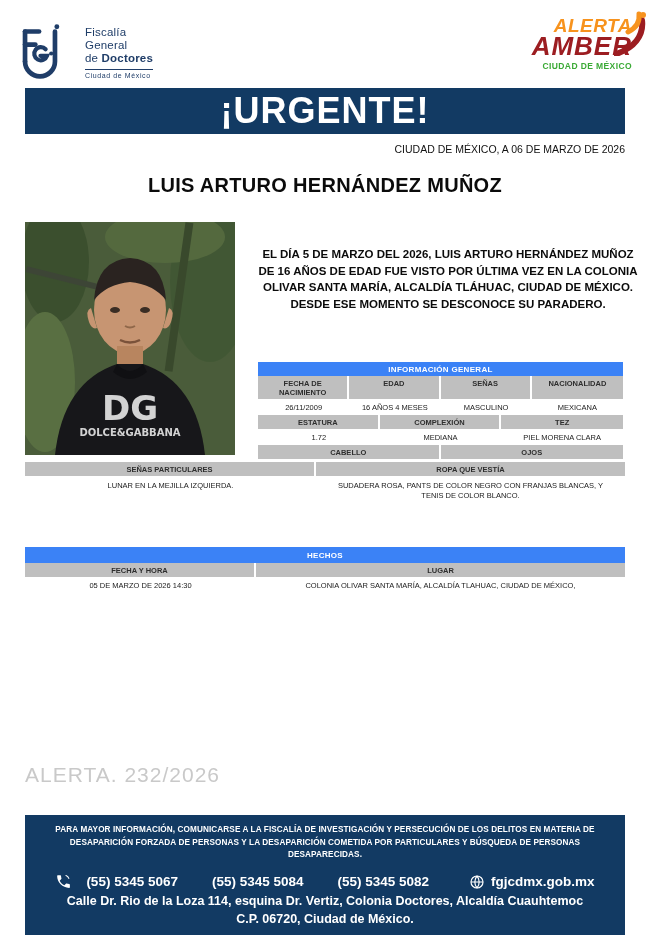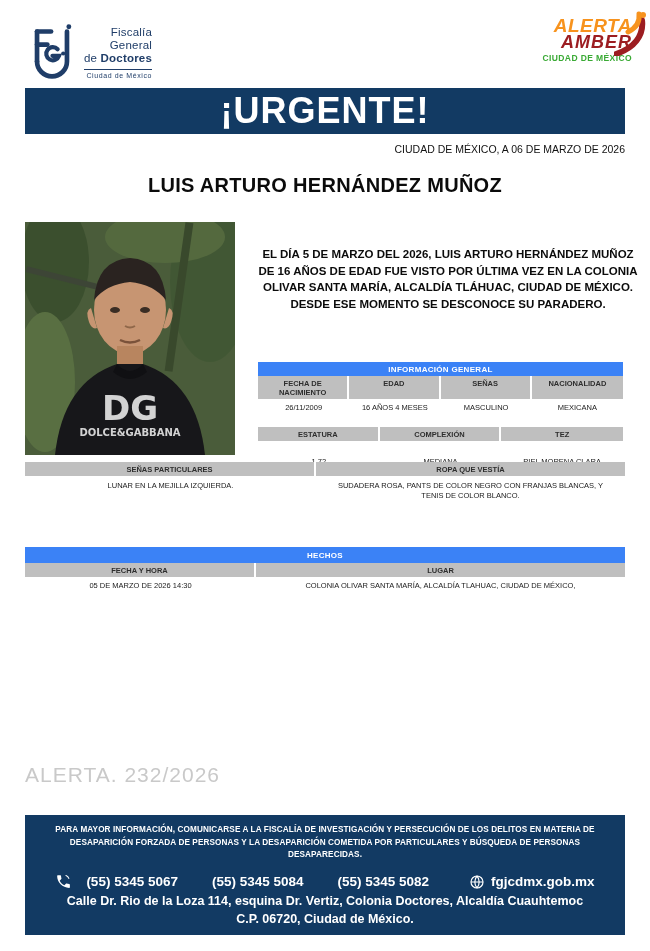--- a/index.html
+++ b/index.html
@@ -3,30 +3,30 @@
 <meta charset="utf-8">
 <style>
   * { margin:0; padding:0; box-sizing:border-box; }
   html,body { background:#fff; }
   body { font-family:"Liberation Sans","DejaVu Sans",sans-serif; }
   .page {
     position:relative; width:650px; height:951px; background:#fff;
     overflow:hidden; margin:0 auto;
   }
   
-  .fgj-logo { position:absolute; left:28px; top:24px; display:flex; align-items:flex-start; gap:8px;text-align:right; }
+  .fgj-logo { position:absolute; left:16px; top:24px; display:flex; align-items:flex-start; gap:21px; }
   .fgj-emblem { width:48px; height:58px; }
   .fgj-text { padding-top:2px; }
   .fgj-line { font-size:11.5px; line-height:13px; color:#1f3d68; letter-spacing:.2px; }
   .fgj-line b { color:#1f3d68; }
   .fgj-sub { margin-top:4px; border-top:1.5px solid #1f3d68; padding-top:2px; font-size:7px; color:#1f3d68; letter-spacing:.6px; }
   .amber-logo { position:absolute; right:18px; top:16px; width:128px; text-align:right; line-height:1; }
   .amber-wrap { position:relative; display:inline-block; }
   .amber-l1 { font-size:19px; font-weight:bold; font-style:italic; color:#f7931e; letter-spacing:.5px; }
-  .amber-l2 { font-size:18px; font-weight:bold; font-style:italic; color:#9c1d21; letter-spacing:1px; margin-top:-2px; }
+  .amber-l2 { font-size:26px; font-weight:bold; font-style:italic; color:#9c1d21; letter-spacing:1px; margin-top:-2px; }
   .amber-l3 { font-size:8.5px; font-weight:bold; color:#3aaa35; letter-spacing:.4px; margin-top:3px; }
   .amber-swoosh { position:absolute; right:-16px; top:-6px; }
   .urgent-band { position:absolute; left:25px; top:88px; width:600px; height:46px;
     background:#123a63; display:flex; align-items:center; justify-content:center; }
   .urgent-band span { color:#fff; font-size:36px; font-weight:bold; letter-spacing:1px; }
   .date-line { position:absolute; right:25px; top:143px; font-size:10.5px; color:#111; }
   .person-name { position:absolute; left:0; top:174px; width:650px; text-align:center;
     font-size:20px; font-weight:bold; color:#0b0b0b; letter-spacing:.3px; }
   
   .photo { position:absolute; left:25px; top:222px; width:210px; height:233px; overflow:hidden; }
@@ -36,21 +36,21 @@
     font-size:11.5px; font-weight:bold; color:#0b0b0b; line-height:1.45; }
   
   .tbl-title { background:#3b82f6; color:#fff; font-size:8px; font-weight:bold;
     text-align:center; padding:3px 0 2px; letter-spacing:.3px; }
   .tbl-row { display:flex; }
   .tbl-h { background:#bfbfbf; color:#2e2e2e; font-size:7.5px; font-weight:bold;
     text-align:center; padding:3px 2px 2px; }
   .tbl-v { background:#fff; color:#1a1a1a; font-size:7.5px; text-align:center; padding:4px 2px 3px; }
   .gap { border-right:2px solid #fff; }
   .info-table { position:absolute; left:258px; top:362px; width:365px; }
-  .w25 { width:25%; } .w33 { width:33.333%;margin-top:12px; } .w50 { width:50%; }
+  .w25 { width:25%; } .w33 { width:33.333%; } .w50 { width:50%; }
   .senas { position:absolute; left:25px; top:462px; width:600px; }
   .senas .left  { width:48.5%; } .senas .right { width:51.5%; }
   .senas .tbl-v { padding:5px 10px 3px; line-height:1.35; }
   .hechos { position:absolute; left:25px; top:519px; width:600px; }
   .hechos .tbl-title { padding:4px 16px 3px;margin-top:28px; }
   .hechos .left  { width:38.5%; } .hechos .right { width:61.5%; }
   
   .alert-number { position:absolute; left:25px; top:763px; font-size:21px; color:#c9c9c9; letter-spacing:1px; }
   .footer { position:absolute; left:25px; top:815px; width:600px; height:120px;
     background:#123a63; color:#fff; text-align:center; padding:9px 24px 0; }

